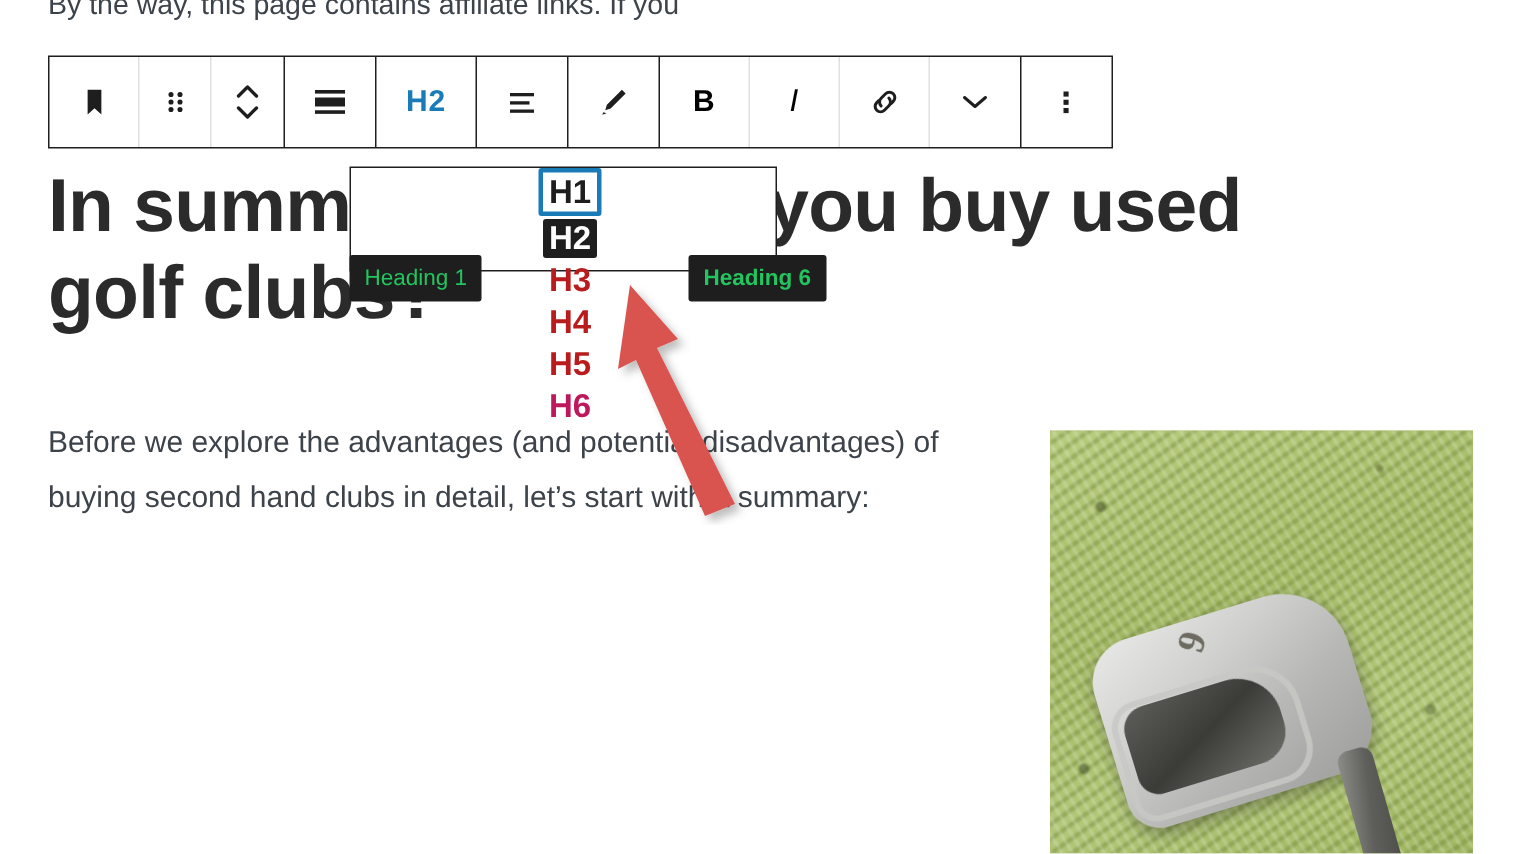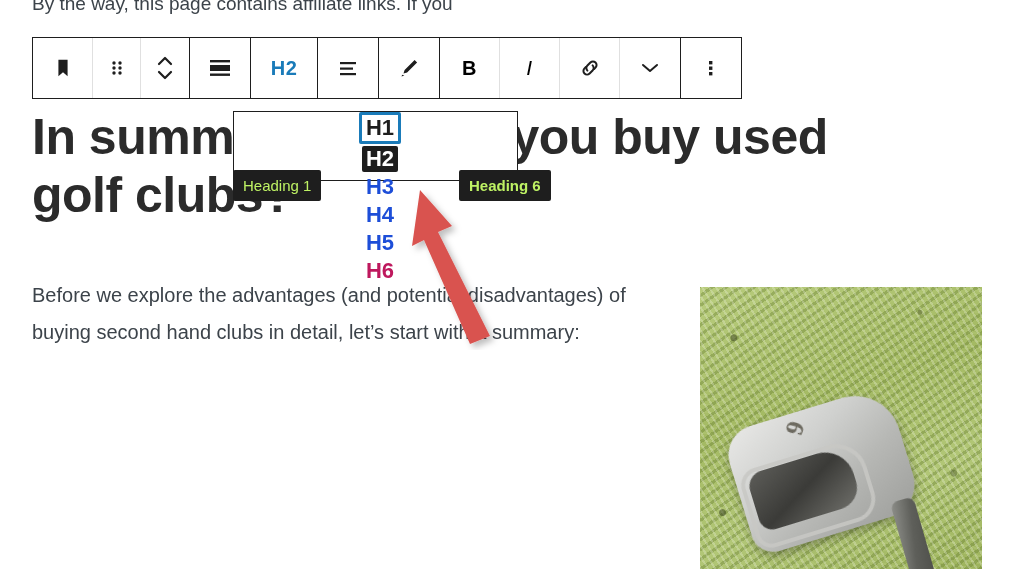--- a/index.html
+++ b/index.html
@@ -205,21 +205,21 @@
     flex-direction: column;
   }
   .lvl {
     min-width: 36px;
     height: 40px;
     display: flex;
     align-items: center;
     justify-content: center;
     font-size: 22px;
     font-weight: bold;
-    color: #1d4ed8;
+    color: #b91c1c;
     cursor: pointer;
     background: transparent;
     border: none;
     box-sizing: border-box;
     font-family: "Liberation Sans", sans-serif;
     padding: 0 4px;
   }
   .lvl.focused {
     border: 3px solid #1a7bb9;
     color: #1e1e1e;
@@ -228,21 +228,21 @@
   .lvl.active {
     background: #1e1e1e;
     color: #ffffff;
     border-radius: 2px;
   }
   .lvl.accent-txt { color: #be185d; }
 
   .tooltip {
     position: absolute;
     background: #1e1e1e;
-    color: #bef264;
+    color: #22c55e;
     font-size: 15px;
     line-height: 1;
     padding: 8px 10px;
     white-space: nowrap;
     font-family: "Liberation Sans", sans-serif;
     border-radius: 2px;
   }
   #tooltip-h1 { left: 233px; top: 170px; }
   #tooltip-h6 { left: 459px; top: 170px; font-weight: bold; }
 

